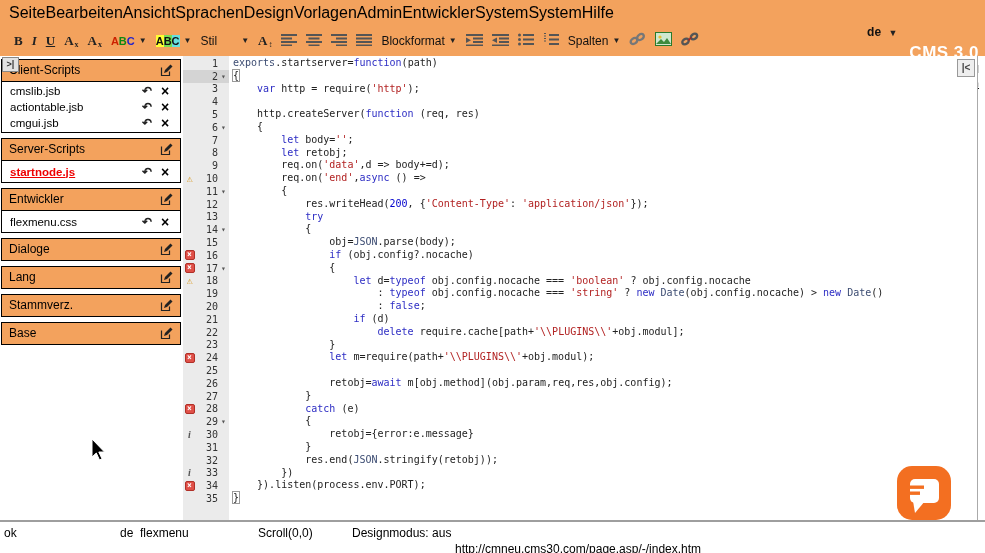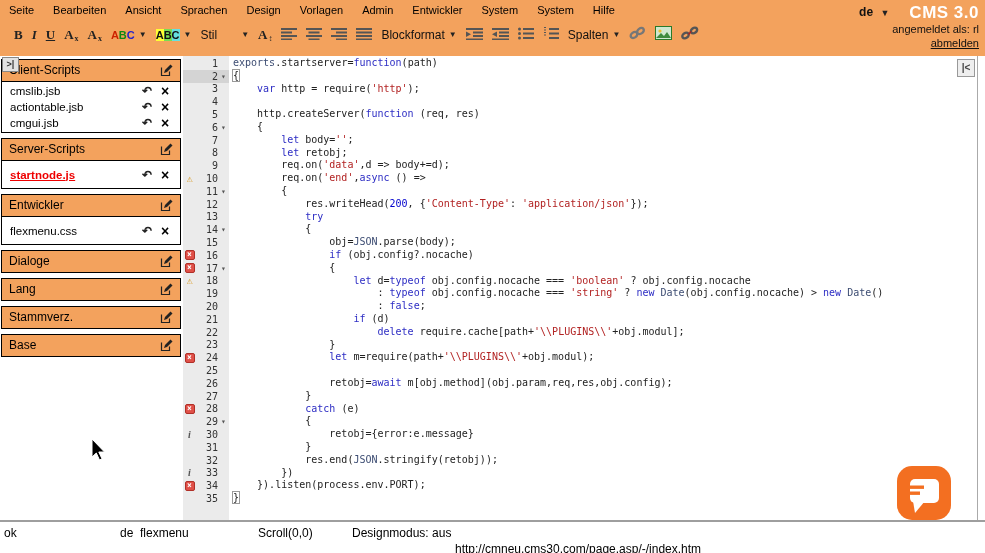--- a/index.html
+++ b/index.html
@@ -2,53 +2,53 @@
 <html><head>
 <meta charset="utf-8">
 <style>
   * { margin:0; padding:0; box-sizing:border-box; }
   html,body { background:#fff; }
   #app { position:relative; width:985px; height:553px; overflow:hidden;
          font-family:"Liberation Sans", sans-serif; background:#fff; }
 
   
   .topbar { position:absolute; top:0; left:0; width:985px; height:56px; background:#f3a25d; }
-  .menurow { display:flex; gap:19px; padding:4px 0 0 9px; font-size:11px; color:#000; }
+  .menurow { display:flex; padding:4px 0 0 9px; font-size:16px; color:#000; }
   .menu-item { cursor:default; white-space:nowrap; }
   .toolrow { display:flex; align-items:center; gap:9px; padding:7px 0 0 14px; height:30px; }
   .tbtn { display:inline-flex; align-items:flex-end; color:#222; font-size:13px; cursor:default; }
   .serif { font-family:"Liberation Serif", serif; font-weight:bold; }
   .it { font-style:italic; }
   .un { text-decoration:underline; }
   .sub { font-size:8px; margin-left:1px; }
   .sup { font-size:8px; vertical-align:top; margin-left:1px; }
   .dd-arrow { font-size:8px; color:#222; margin-left:4px; align-self:center; }
   .abc { font-size:11px; font-weight:bold; letter-spacing:0; }
   .abc-a { color:#cc2200; } .abc-b { color:#118811; } .abc-c { color:#2222cc; }
   .hl-a { background:#ffff33; color:#111; } .hl-b { background:#77dd55; color:#111; } .hl-c { background:#66e0e0; color:#111; }
   .combo { font-size:12px; color:#111; display:inline-flex; align-items:center; }
   .combo .gap { width:20px; }
   .icon-svg { display:inline-block; }
   .account { position:absolute; top:2px; right:6px; text-align:right; line-height:1.25; }
-  .acc-row1 { display:flex; align-items:center; justify-content:space-between; gap:20px; }
+  .acc-row1 { display:flex; align-items:center; justify-content:space-between; gap:12px; }
   .lang-sel { font-size:12px; color:#111; font-weight:bold; }
   .lang-sel .dd-arrow { font-size:9px; }
-  .brand { color:#fff; font-size:17px; font-weight:bold; letter-spacing:0.5px; }
+  .brand { color:#fff; font-size:17px; font-weight:bold; letter-spacing:0.5px;margin-top:40px; }
   .acc-line { font-size:11px; color:#111; }
   .logout { text-decoration:underline; cursor:pointer; }
 
   
   .sidebar { position:absolute; top:56px; left:0; width:183px; bottom:33px; background:#fff; padding:3px 2px 0 1px; }
   .section { border:1px solid #000; margin-bottom:5px; }
   .sec-header { background:#f3a25d; display:flex; align-items:center; justify-content:space-between;
                 padding:3px 7px 4px 7px; font-size:12px; color:#000; }
   .edit-btn { cursor:pointer; display:inline-flex; }
   .sec-items { background:#fff; border-top:1px solid #000; padding:1px 0; }
   .item-row { display:flex; align-items:center; font-size:11.5px; color:#000; padding:8px 8px; height:13px; }
-  .row-tall { height:25px; }
+  .row-tall { height:19px; }
   .item-name { flex:1; }
   .item-name.active { color:#ee0000; font-weight:bold; text-decoration:underline; }
   .undo-btn { width:22px; text-align:center; font-weight:bold; font-size:12px; color:#222; cursor:pointer; }
   .close-btn { width:14px; text-align:center; font-weight:900; font-size:14px; color:#000; cursor:pointer; line-height:10px; }
   .collapse-left { position:absolute; top:57px; left:2px; width:17px; height:15px; background:#e3e3e3;
                    border:1px solid #888; font-size:9px; font-weight:bold; color:#333; text-align:center;
                    line-height:13px; cursor:pointer; z-index:5; }
 
   
   .gutter { position:absolute; top:56px; left:183px; width:46px; bottom:33px; background:#ebebeb;

